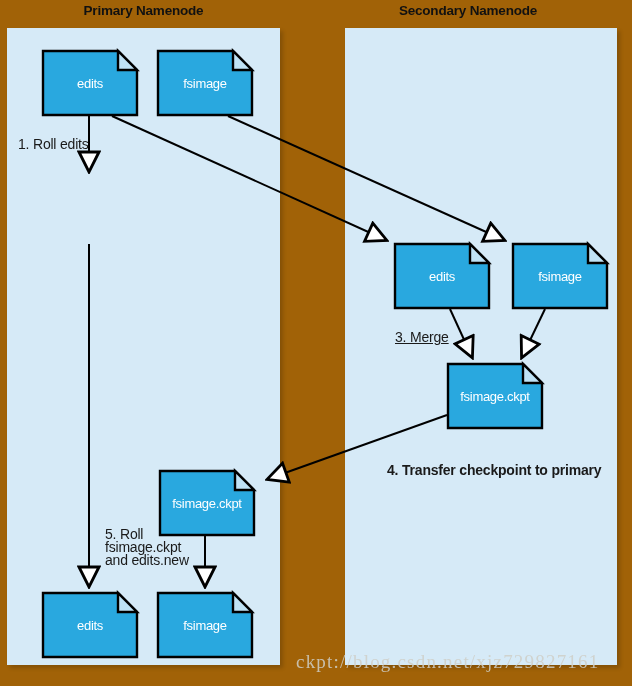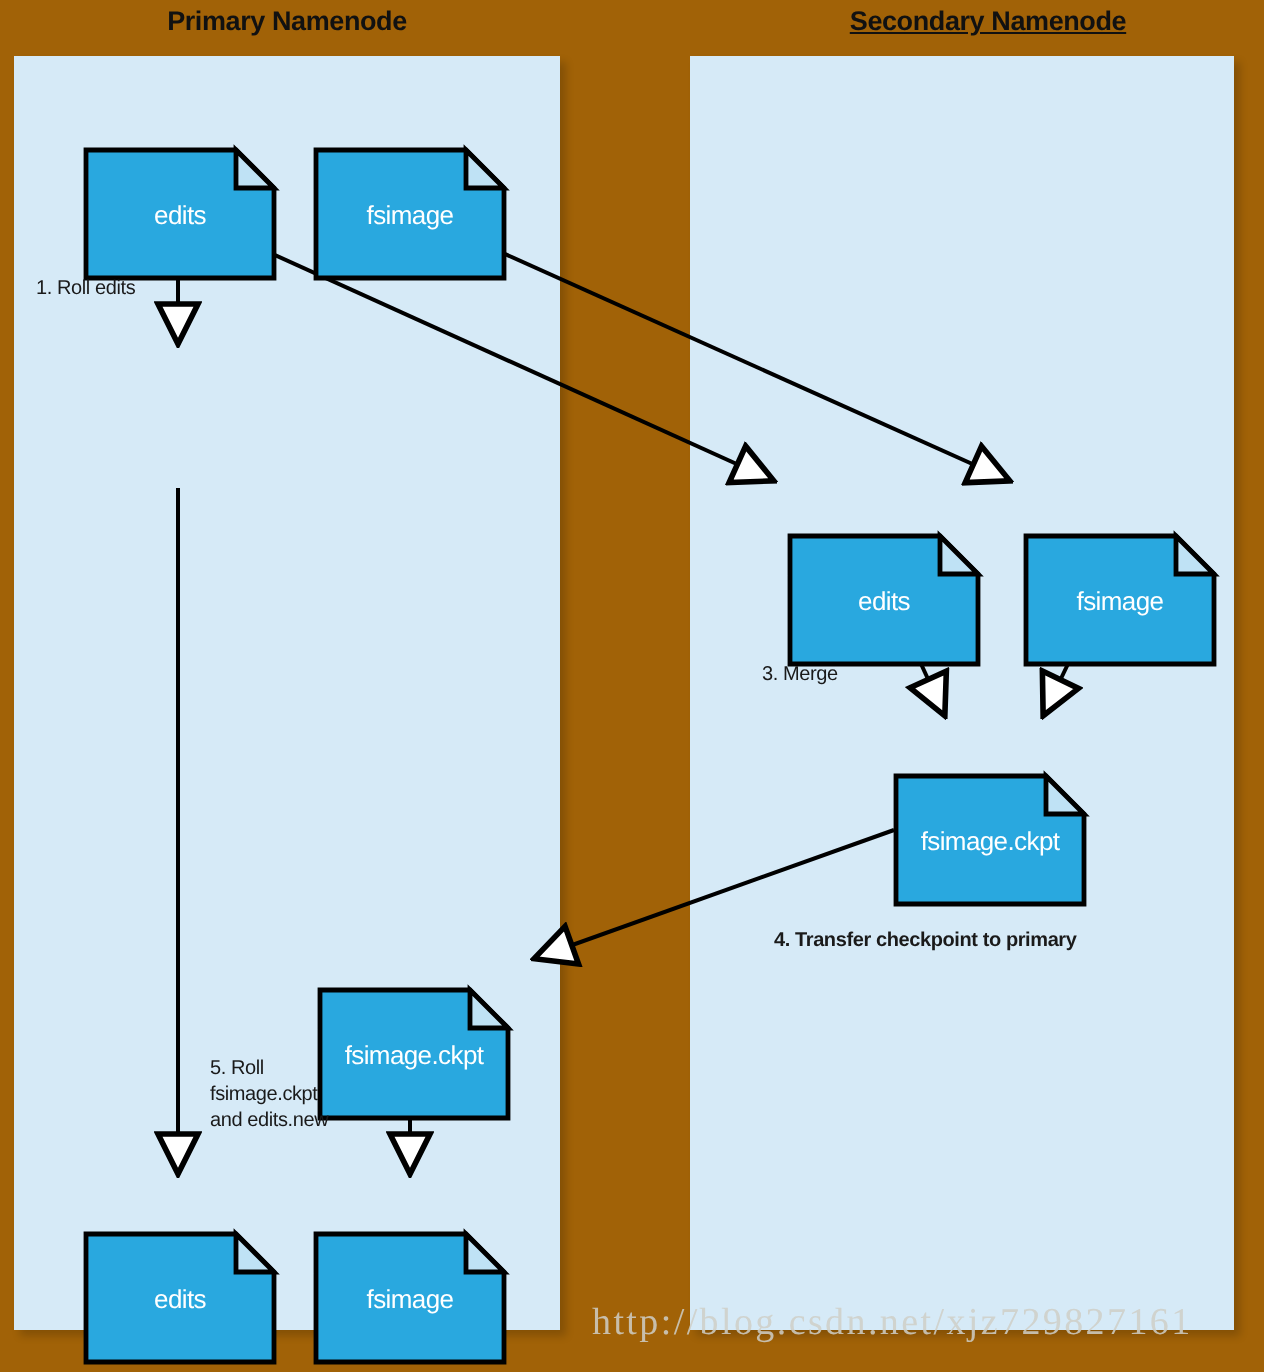--- a/index.html
+++ b/index.html
@@ -27,21 +27,20 @@
     font-size: 13.5px;
     color: #111111;
     letter-spacing: -0.2px;
     text-align: center;
     white-space: nowrap;
   }
   .doc {
     position: absolute;
     width: 96px;
     height: 66px;
-    margin-top: 24px;
   }
   .doc svg { display: block; overflow: visible; }
   .doc-label {
     position: absolute;
     left: 0;
     top: 0;
     width: 96px;
     height: 66px;
     display: flex;
     align-items: center;
@@ -49,21 +48,21 @@
     color: #ffffff;
     font-family: "Liberation Sans", sans-serif;
     font-size: 13px;
     letter-spacing: -0.3px;
     pointer-events: none;
     white-space: nowrap;
   }
   .edge-label {
     position: absolute;
     font-family: "Liberation Sans", sans-serif;
-    font-size: 10px;
+    font-size: 14px;
     color: #1a1a1a;
     letter-spacing: -0.2px;
     line-height: 13px;
     white-space: pre;
   }
   #wires {
     position: absolute;
     left: 0; top: 0;
     width: 632px;
     height: 686px;
@@ -81,21 +80,21 @@
 </style>
 </head>
 <body>
 
 <div id="canvas">
 
   <div class="panel" style="left:7px; top:28px; width:273px; height:637px;"></div>
   <div class="panel" style="left:345px; top:28px; width:272px; height:637px;"></div>
 
   <div class="panel-title" style="left:7px; top:3px; width:273px;">Primary Namenode</div>
-  <div class="panel-title" style="left:358px; top:3px; width:272px;text-decoration:underline;">Secondary Namenode</div>
+  <div class="panel-title" style="left:332px; top:3px; width:272px;">Secondary Namenode</div>
 
   <svg id="wires" viewBox="0 0 632 686">
     <defs>
       <marker id="openArrow" viewBox="0 0 12 12" refX="10.5" refY="6" markerWidth="12" markerHeight="12" orient="auto-start-reverse">
         <path d="M1,1 L11,6 L1,11 z" fill="#ffffff" stroke="#000000" stroke-width="1.4" stroke-linejoin="miter"></path>
       </marker>
     </defs>
 
     <path d="M89,116 L89,171" fill="none" stroke="#000000" stroke-width="2" marker-end="url(#openArrow)"></path>
 
@@ -175,23 +174,23 @@
     <svg width="96" height="66" viewBox="0 0 96 66">
       <path d="M1,1 L76,1 L95,20 L95,65 L1,65 Z" fill="#29a8df" stroke="#000000" stroke-width="2.4" stroke-linejoin="miter"></path>
       <path d="M76,1 L76,20 L95,20 Z" fill="#bfe2f5" stroke="#000000" stroke-width="2.4" stroke-linejoin="miter"></path>
     </svg>
     <div class="doc-label">fsimage.ckpt</div>
   </div>
 
   <div class="edge-label" style="left:18px; top:138px;">1. Roll edits</div>
 
 
-  <div class="edge-label" style="left:381px; top:331px;">3. Merge</div>
+  <div class="edge-label" style="left:395px; top:331px;text-decoration:underline;">3. Merge</div>
 
   <div class="edge-label" style="left:387px; top:464px;font-weight:bold;">4. Transfer checkpoint to primary</div>
 
   <div class="edge-label" style="left:105px; top:528px;">5. Roll
 fsimage.ckpt
 and edits.new</div>
 
-  <div class="watermark" style="left:296px; top:651px;">http://blog.csdn.net/xjz729827161</div>
+  <div class="watermark" style="left:296px; top:651px;">ckpt://blog.csdn.net/xjz729827161</div>
 
 </div>
 
 </body></html>

